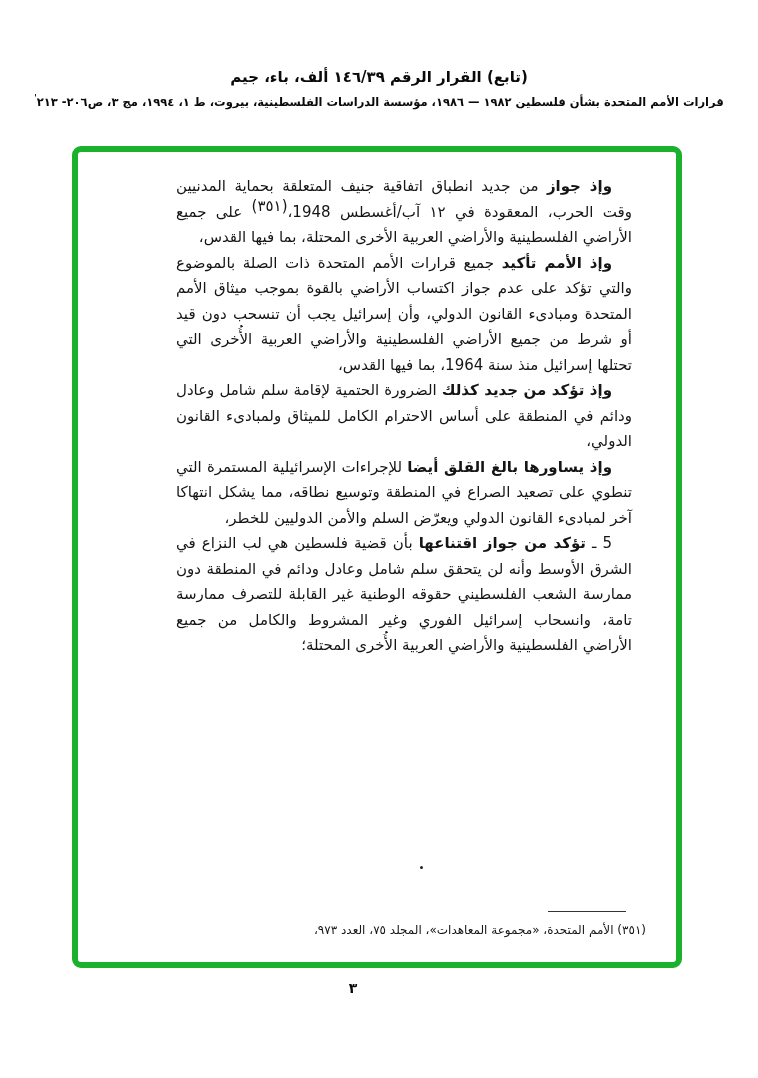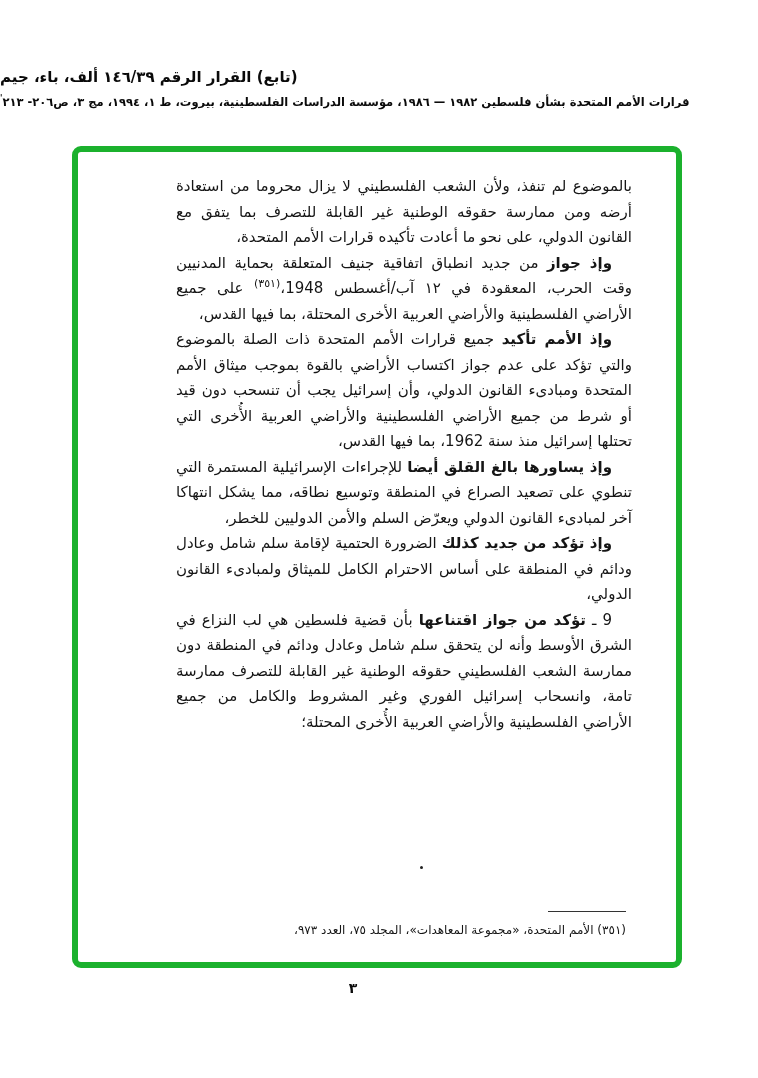--- a/index.html
+++ b/index.html
@@ -8,21 +8,21 @@
     background: #ffffff;
     position: relative;
     font-family: "DejaVu Sans", sans-serif;
     color: #111;
     overflow: hidden;
   }
 
   
   .doc-header {
     position: absolute; top: 68px; left: 0; width: 758px;
-    text-align: left; direction: rtl;
+    text-align: center; direction: rtl;
   }
   .doc-title {
     font-size: 15px; font-weight: bold; color: #0a0a0a;
   }
   .doc-source {
     margin-top: 8px; font-size: 11.5px; font-weight: bold; color: #0a0a0a;
     white-space: nowrap;
   }
   .src-mark { font-size: 8px; vertical-align: super; }
 
@@ -38,32 +38,32 @@
   .text-block {
     direction: rtl;
     padding: 22px 44px 0 98px;
     font-size: 15px; line-height: 25.5px;
     text-align: justify; text-justify: inter-word;
     color: #151515;
   }
   .text-block p { margin: 0; }
   .text-block p.indent { text-indent: 20px; }
   .lead { font-weight: bold; }
-  sup.fn-ref { font-size: 11px; line-height: 0; vertical-align: super; }
+  sup.fn-ref { font-size: 15px; line-height: 0; vertical-align: super; }
 
   .section-dot {
     position: absolute; left: 342px; top: 714px;
     width: 3px; height: 3px; border-radius: 50%; background: #222;
   }
 
   
   .footnote {
     position: absolute; right: 10px; bottom: 20px; width: 372px;
     direction: rtl; font-size: 12px; line-height: 24px; color: #151515;
-    text-align: left;
+    text-align: center;
   }
   .fn-rule {
     width: 78px; height: 0; border-top: 1.5px solid #333;
     margin: 0 40px 6px 0;
   }
   .fn-line2 { padding-right: 178px; white-space: nowrap; }
 
   
   .page-number {
     position: absolute; top: 980px; left: 0; width: 706px;
@@ -74,32 +74,31 @@
 <body>
 
 <header class="doc-header">
   <div class="doc-title">(تابع) القرار الرقم ١٤٦/٣٩ ألف، باء، جيم</div>
   <div class="doc-source"><span>قرارات الأمم المتحدة بشأن فلسطين ١٩٨٢ — ١٩٨٦، مؤسسة الدراسات الفلسطينية، بيروت، ط ١، ١٩٩٤، مج ٣، ص٢٠٦- ٢١٣</span><span class="src-mark">'</span></div>
 </header>
 
 <div class="highlight-box" style="border-color: rgb(27, 177, 45);">
   <div class="text-block">
 
-    <p><span>بالموضوع لم تنفذ، ولأن الشعب الفلسطيني لا يزال محروما من استعادة أرضه ومن ممارسة حقوقه الوطنية غير القابلة للتصرف بما يتفق مع القانون الدولي، على نحو ما أعادت تأكيده قرارات الأمم المتحدة،</span></p>
 
     <p class="indent"><span class="lead">وإذ جواز</span><span> من جديد انطباق اتفاقية جنيف المتعلقة بحماية المدنيين وقت الحرب، المعقودة في ١٢ آب/أغسطس 1948،</span><sup class="fn-ref">(٣٥١)</sup><span> على جميع الأراضي الفلسطينية والأراضي العربية الأخرى المحتلة، بما فيها القدس،</span></p>
 
-    <p class="indent"><span class="lead">وإذ الأمم تأكيد</span><span> جميع قرارات الأمم المتحدة ذات الصلة بالموضوع والتي تؤكد على عدم جواز اكتساب الأراضي بالقوة بموجب ميثاق الأمم المتحدة ومبادىء القانون الدولي، وأن إسرائيل يجب أن تنسحب دون قيد أو شرط من جميع الأراضي الفلسطينية والأراضي العربية الأُخرى التي تحتلها إسرائيل منذ سنة 1962، بما فيها القدس،</span></p>
+    <p class="indent"><span class="lead">وإذ الأمم تأكيد</span><span> جميع قرارات الأمم المتحدة ذات الصلة بالموضوع والتي تؤكد على عدم جواز اكتساب الأراضي بالقوة بموجب ميثاق الأمم المتحدة ومبادىء القانون الدولي، وأن إسرائيل يجب أن تنسحب دون قيد أو شرط من جميع الأراضي الفلسطينية والأراضي العربية الأُخرى التي تحتلها إسرائيل منذ سنة 1964، بما فيها القدس،</span></p>
+
+    <p class="indent"><span class="lead">وإذ تؤكد من جديد كذلك</span><span> الضرورة الحتمية لإقامة سلم شامل وعادل ودائم في المنطقة على أساس الاحترام الكامل للميثاق ولمبادىء القانون الدولي،</span></p>
 
     <p class="indent"><span class="lead">وإذ يساورها بالغ القلق أيضا</span><span> للإجراءات الإسرائيلية المستمرة التي تنطوي على تصعيد الصراع في المنطقة وتوسيع نطاقه، مما يشكل انتهاكا آخر لمبادىء القانون الدولي ويعرّض السلم والأمن الدوليين للخطر،</span></p>
 
-    <p class="indent"><span class="lead">وإذ تؤكد من جديد كذلك</span><span> الضرورة الحتمية لإقامة سلم شامل وعادل ودائم في المنطقة على أساس الاحترام الكامل للميثاق ولمبادىء القانون الدولي،</span></p>
 
-
-    <p class="indent"><span>9 ـ </span><span class="lead">تؤكد من جواز اقتناعها</span><span> بأن قضية فلسطين هي لب النزاع في الشرق الأوسط وأنه لن يتحقق سلم شامل وعادل ودائم في المنطقة دون ممارسة الشعب الفلسطيني حقوقه الوطنية غير القابلة للتصرف ممارسة تامة، وانسحاب إسرائيل الفوري وغير المشروط والكامل من جميع الأراضي الفلسطينية والأراضي العربية الأُخرى المحتلة؛</span></p>
+    <p class="indent"><span>5 ـ </span><span class="lead">تؤكد من جواز اقتناعها</span><span> بأن قضية فلسطين هي لب النزاع في الشرق الأوسط وأنه لن يتحقق سلم شامل وعادل ودائم في المنطقة دون ممارسة الشعب الفلسطيني حقوقه الوطنية غير القابلة للتصرف ممارسة تامة، وانسحاب إسرائيل الفوري وغير المشروط والكامل من جميع الأراضي الفلسطينية والأراضي العربية الأُخرى المحتلة؛</span></p>
 
   </div>
 
   <div class="section-dot"></div>
 
   <div class="footnote">
     <div class="fn-rule"></div>
     <div class="fn-line1">(٣٥١) الأمم المتحدة، «مجموعة المعاهدات»، المجلد ٧٥، العدد ٩٧٣،</div>
   </div>
 </div>

